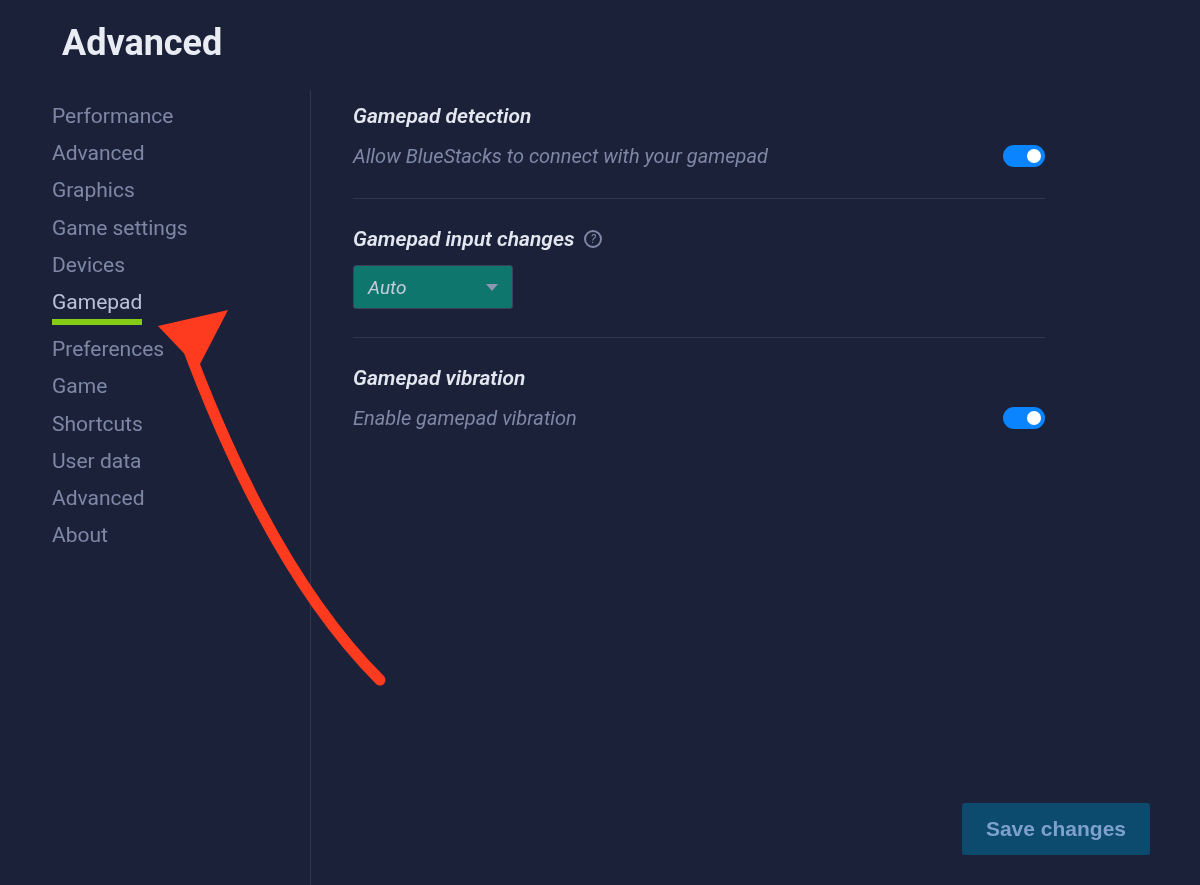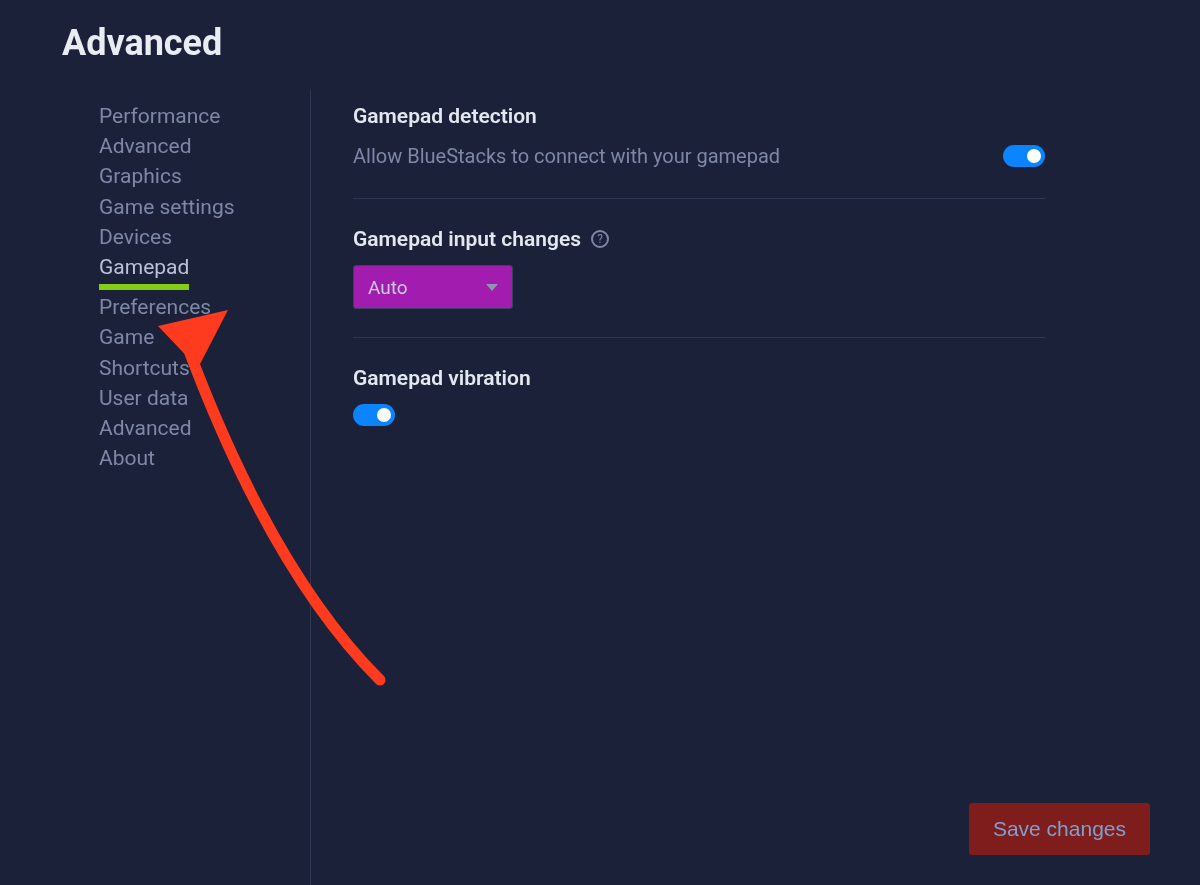--- a/index.html
+++ b/index.html
@@ -21,24 +21,24 @@
       font-weight: 700;
       color: #e9ecf3;
       padding: 22px 0 0 62px;
     }
     .container {
       display: flex;
       padding-top: 40px;
     }
     .sidebar {
       width: 310px;
-      padding-left: 99px;
+      padding-left: 52px;
       display: flex;
       flex-direction: column;
-      gap: 5px;
+      gap: 12px;
     }
     .sidebar-item {
       font-size: 21px;
       color: #7e88a6;
       cursor: pointer;
       line-height: 1.2;
       display: inline-block;
       width: fit-content;
     }
     .sidebar-item.active {
@@ -51,20 +51,21 @@
       top: 90px;
       bottom: 0;
       left: 310px;
       width: 1px;
       background: #2e3652;
     }
     .content {
       flex: 1;
       padding-left: 43px;
       padding-right: 155px;
+      font-style: italic;
     }
     .section {
       padding-bottom: 28px;
       border-bottom: 1px solid #2e3652;
       margin-bottom: 28px;
     }
     .section:last-of-type {
       border-bottom: none;
     }
     .section-title {
@@ -113,21 +114,21 @@
       display: inline-flex;
       align-items: center;
       justify-content: center;
       font-size: 12px;
       color: #7e88a6;
       font-weight: 400;
     }
     .select {
       width: 160px;
       height: 44px;
-      background: #a21caf;
+      background: #0f766e;
       border: 1px solid #3a4260;
       border-radius: 3px;
       display: flex;
       align-items: center;
       justify-content: space-between;
       padding: 0 14px;
       cursor: pointer;
       flex-shrink: 0;
     }
     .select-value {
@@ -138,24 +139,24 @@
       width: 0;
       height: 0;
       border-left: 6px solid transparent;
       border-right: 6px solid transparent;
       border-top: 7px solid #8e96b1;
     }
     .save-button {
       position: absolute;
       right: 50px;
       bottom: 30px;
-      background: #7f1d1d;
+      background: #0c4a6e;
       color: #7ea0cc;
       font-size: 21px;
-      font-weight: 400;
+      font-weight: 700;
       padding: 14px 24px;
       border: none;
       border-radius: 3px;
       cursor: pointer;
     }
     .annotation-arrow {
       position: absolute;
       left: 150px;
       top: 290px;
       pointer-events: none;
@@ -205,20 +206,21 @@
         <div class="select">
           <span class="select-value">Auto</span>
           <span class="caret-down"></span>
         </div>
       </div>
     </div>
 
     <div class="section">
       <div class="section-title">Gamepad vibration</div>
       <div class="section-row">
+        <div class="section-desc">Enable gamepad vibration</div>
         <div class="toggle"></div>
       </div>
     </div>
 
   </main>
 </div>
 
 <button class="save-button">Save changes</button>
 
 <svg class="annotation-arrow" width="300" height="400" viewBox="0 0 300 400">

